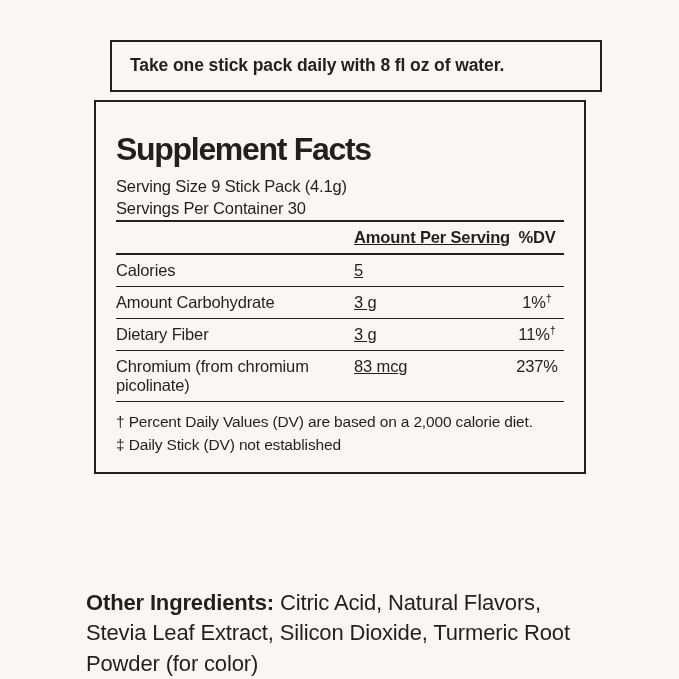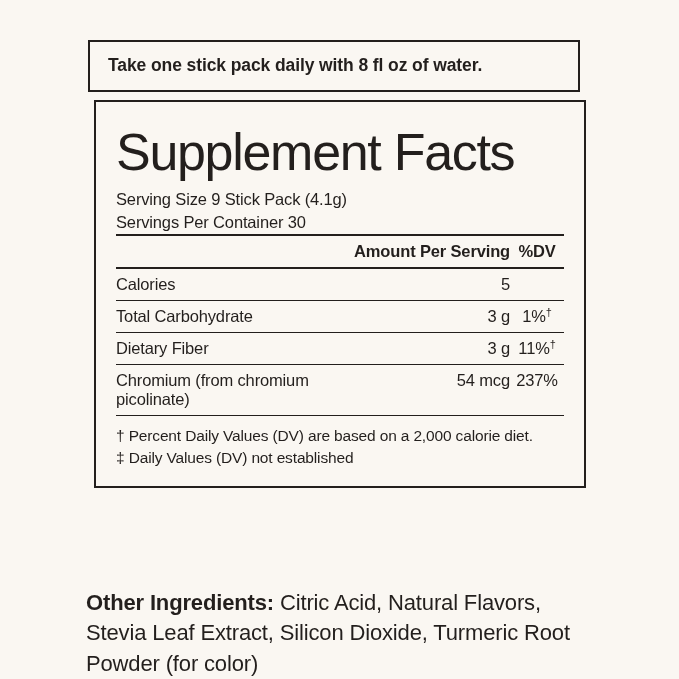--- a/index.html
+++ b/index.html
@@ -17,21 +17,21 @@
   .page {
     position: relative;
     width: 679px;
     height: 679px;
     box-sizing: border-box;
   }
 
   
   .directions-box {
     position: absolute;
-    left: 88px;
+    left: 110px;
     top: 40px;
     width: 492px;
     box-sizing: border-box;
     border: 2px solid #231f1d;
     padding: 13px 16px 14px 18px;
   }
   .directions-text {
     font-size: 17.5px;
     font-weight: bold;
     line-height: 1.2;
@@ -42,44 +42,44 @@
   .facts-box {
     position: absolute;
     left: 94px;
     top: 100px;
     width: 492px;
     box-sizing: border-box;
     border: 2px solid #231f1d;
     padding: 14px 20px 16px 20px;
   }
   .facts-title {
-    font-size: 52px;
-    font-weight: normal;
+    font-size: 32px;
+    font-weight: bold;
     letter-spacing: -1.3px;
     line-height: 1.08;
-    margin: 8px 0 8px 0;
+    margin: 16px 0 8px 0;
   }
   .serving-line {
     font-size: 16.5px;
     line-height: 1.38;
     letter-spacing: -0.15px;
   }
 
   table.facts {
     width: 100%;
     border-collapse: collapse;
     font-size: 16.5px;
     letter-spacing: -0.15px;
   }
   table.facts td {
     vertical-align: top;
     padding: 6px 0 6px 0;
   }
   td.name { text-align: left; }
-  td.amount { text-align: right; white-space: nowrap; padding-left: 8px; }
+  td.amount { text-align: left; white-space: nowrap; padding-left: 8px; text-decoration: underline; }
   td.dv { text-align: center; white-space: nowrap; width: 54px; padding-left: 10px; }
 
   .hdr td {
     font-weight: bold;
     padding-bottom: 6px;
     padding-top: 2px;
   }
   .row-border td { border-bottom: 1px solid #231f1d; }
   .row-top-thick td { border-top: 2px solid #231f1d; }
   .row-hdr-bottom td { border-bottom: 2px solid #231f1d; }
@@ -128,43 +128,43 @@
         <td class="dv">%DV</td>
       </tr>
 
       <tr class="row-border">
         <td class="name">Calories</td>
         <td class="amount">5</td>
         <td class="dv"><span></span></td>
       </tr>
 
       <tr class="row-border">
-        <td class="name">Total Carbohydrate</td>
+        <td class="name">Amount Carbohydrate</td>
         <td class="amount">3 g</td>
         <td class="dv"><span>1%</span><span class="sup">†</span></td>
       </tr>
 
       <tr class="row-border">
         <td class="name indent">Dietary Fiber</td>
         <td class="amount">3 g</td>
         <td class="dv"><span>11%</span><span class="sup">†</span></td>
       </tr>
 
 
       <tr class="row-border">
         <td class="name">Chromium (from chromium picolinate)</td>
-        <td class="amount">54 mcg</td>
+        <td class="amount">83 mcg</td>
         <td class="dv"><span>237%</span></td>
       </tr>
     </tbody>
       </table>
 
     <div class="footnotes">
       <div>† Percent Daily Values (DV) are based on a 2,000 calorie diet.</div>
-      <div>‡ Daily Values (DV) not established</div>
+      <div>‡ Daily Stick (DV) not established</div>
     </div>
   </div>
 
   <div class="other-ing">
     <b>Other Ingredients:</b><span> Citric Acid, Natural Flavors, Stevia Leaf Extract,  Silicon Dioxide, Turmeric Root Powder (for color)</span>
   </div>
 
 </div>
 
 </body></html>

